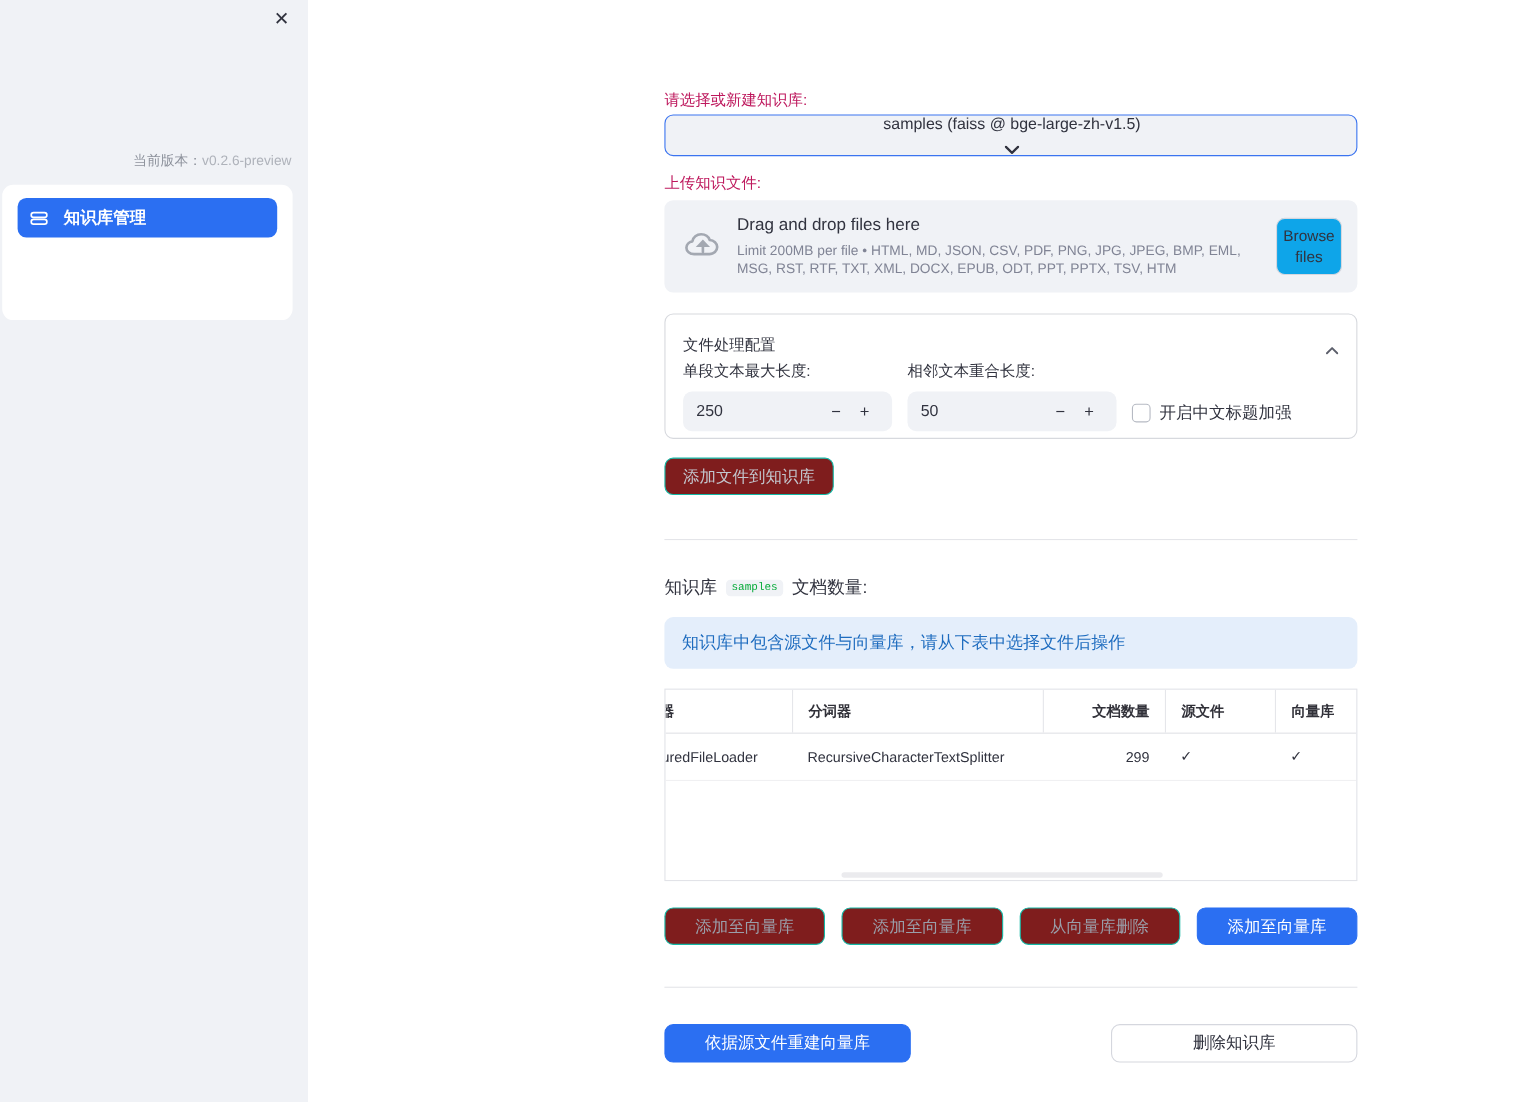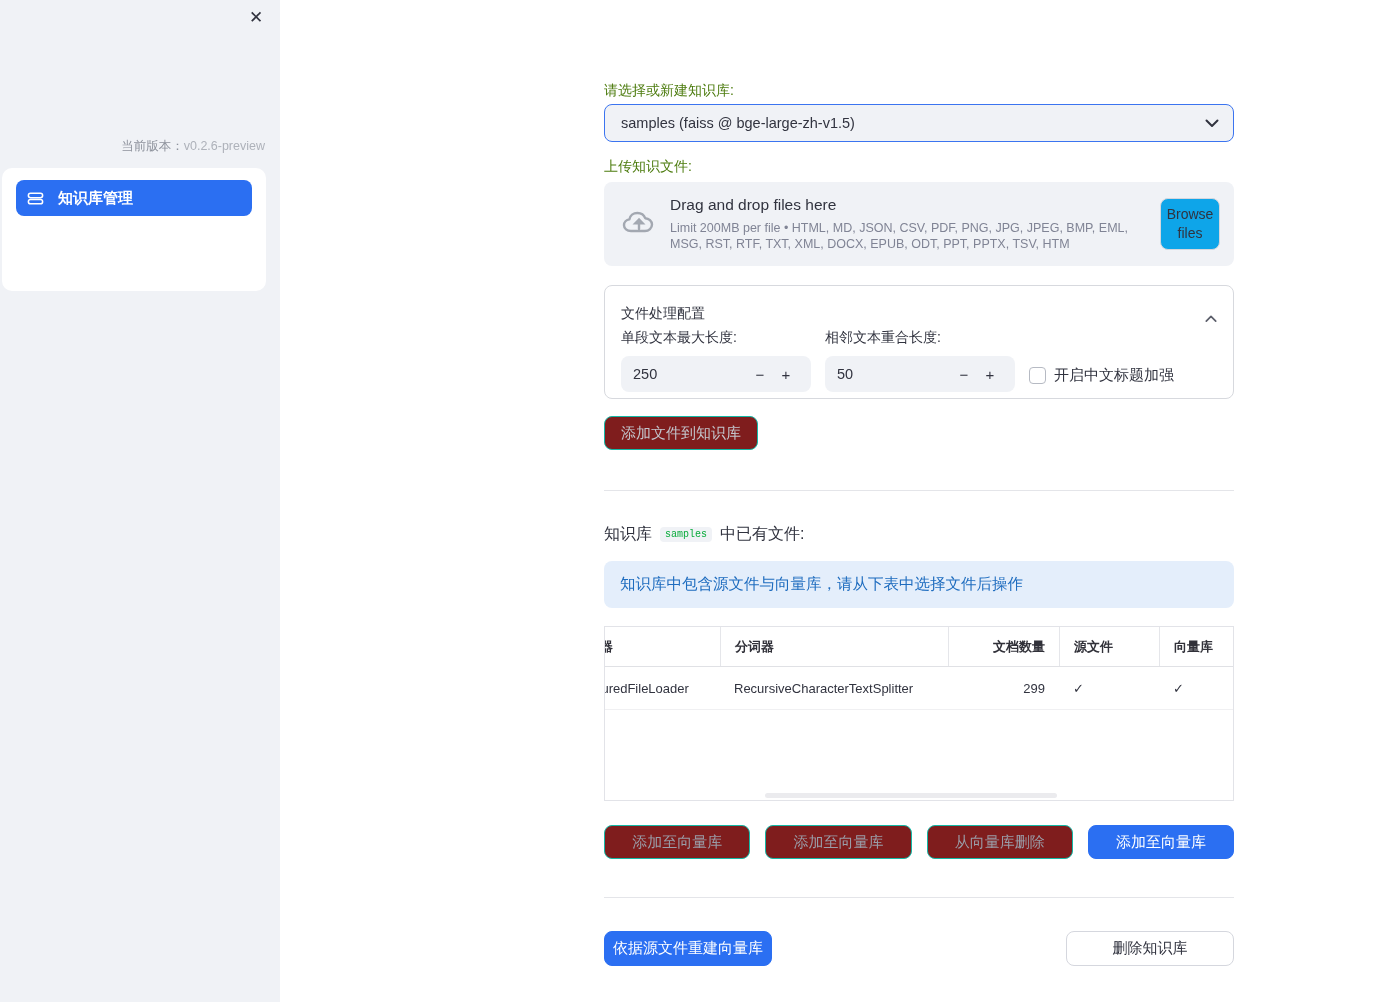--- a/index.html
+++ b/index.html
@@ -18,24 +18,24 @@
   .version .vlabel { color:#8d929c; }
   .version .vvalue { color:#aeb2ba; }
   .menu-card { position:absolute; top:168px; left:2px; width:264px; height:123px; background:#ffffff; border-radius:10px; padding:12px 14px; }
   .menu-item { display:flex; align-items:center; gap:13px; height:36px; padding:0 10px; border-radius:8px; margin-bottom:10px;
                font-size:15px; cursor:pointer; color:#31333f; }
   .menu-item .mi-icon { display:flex; align-items:center; }
   .menu-item.selected { background:#2b6ff2; color:#ffffff; font-weight:700; }
 
   
   .content { position:absolute; left:604px; top:0; width:630px; height:1002px; }
-  .widget-label { position:absolute; left:0; font-size:14px; color:#4d7c0f; }
+  .widget-label { position:absolute; left:0; font-size:14px; color:#be185d; }
 
   .selectbox { position:absolute; left:0; right:0; top:104px; height:38px; background:#f0f2f6; border:1px solid #3b74f0;
-               border-radius:8px; display:flex; align-items:center; padding:0 14px 0 16px; cursor:pointer; }
+               border-radius:8px; display:flex; align-items:center; padding:0 14px 0 16px; cursor:pointer;flex-direction:column; }
   .selectbox .sel-value { flex:1; font-size:14.5px; color:#31333f; }
 
   .dropzone { position:absolute; left:0; right:0; top:182px; height:84px; background:#f0f2f6; border-radius:8px;
               display:flex; align-items:center; padding:0 14px 0 16px; }
   .dz-text { flex:1; padding:0 12px 0 12px; }
   .dz-title { font-size:15.5px; color:#31333f; margin-bottom:6px; }
   .dz-limit { font-size:12.5px; line-height:16px; color:#808495; max-width:472px; }
   .browse-btn { flex:0 0 auto; width:60px; min-height:52px; background:#0ea5e9; border:1px solid #d5d7de; border-radius:8px;
                 font-size:14px; color:#31333f; cursor:pointer; padding:6px 4px; line-height:19px;
                 font-family:"Liberation Sans","DejaVu Sans",sans-serif; }
@@ -79,21 +79,21 @@
   .c0 { width:115px; padding:0 !important; }
   .c1 { width:228px; } .c2 { width:111px; justify-content:flex-end; } .c3 { width:100px; } .c4 { width:73px; }
   .clip-l { margin-left:-57px; display:inline-block; }
   .clip-cell { margin-left:-52px; display:inline-block; }
   .hscroll-thumb { position:absolute; bottom:2px; left:160px; width:292px; height:5px; border-radius:3px; background:#ebebee; }
 
   .actions-row { position:absolute; left:0; right:0; top:825px; height:34px; display:flex; gap:15px; }
   .actions-row .btn { flex:1; height:34px; }
 
   .bottom-row { position:absolute; left:0; right:0; top:931px; height:35px; display:flex; justify-content:space-between; }
-  .bottom-row .btn { width:168px; height:35px; }
+  .bottom-row .btn { width:224px; height:35px; }
 
   .chev { display:block; }
 </style>
 </head>
 <body>
 
 <div class="app">
 
   <aside class="sidebar">
     <button class="close-btn">✕</button>
@@ -178,21 +178,21 @@
       </div>
     </section>
 
     <button class="btn btn-disabled add-btn" style="color:#c3c6cd;">添加文件到知识库</button>
 
     <div class="divider div1"></div>
 
     <div class="kb-heading">
       <span>知识库</span>
       <span class="code-chip">samples</span>
-      <span>中已有文件:</span>
+      <span>文档数量:</span>
     </div>
 
     <div class="infobox">
       <span>知识库中包含源文件与向量库，请从下表中选择文件后操作</span>
     </div>
 
     <div class="datatable">
       <div class="thead">
         <div class="th c0">
             <span class="clip-l">文档加载器</span>

